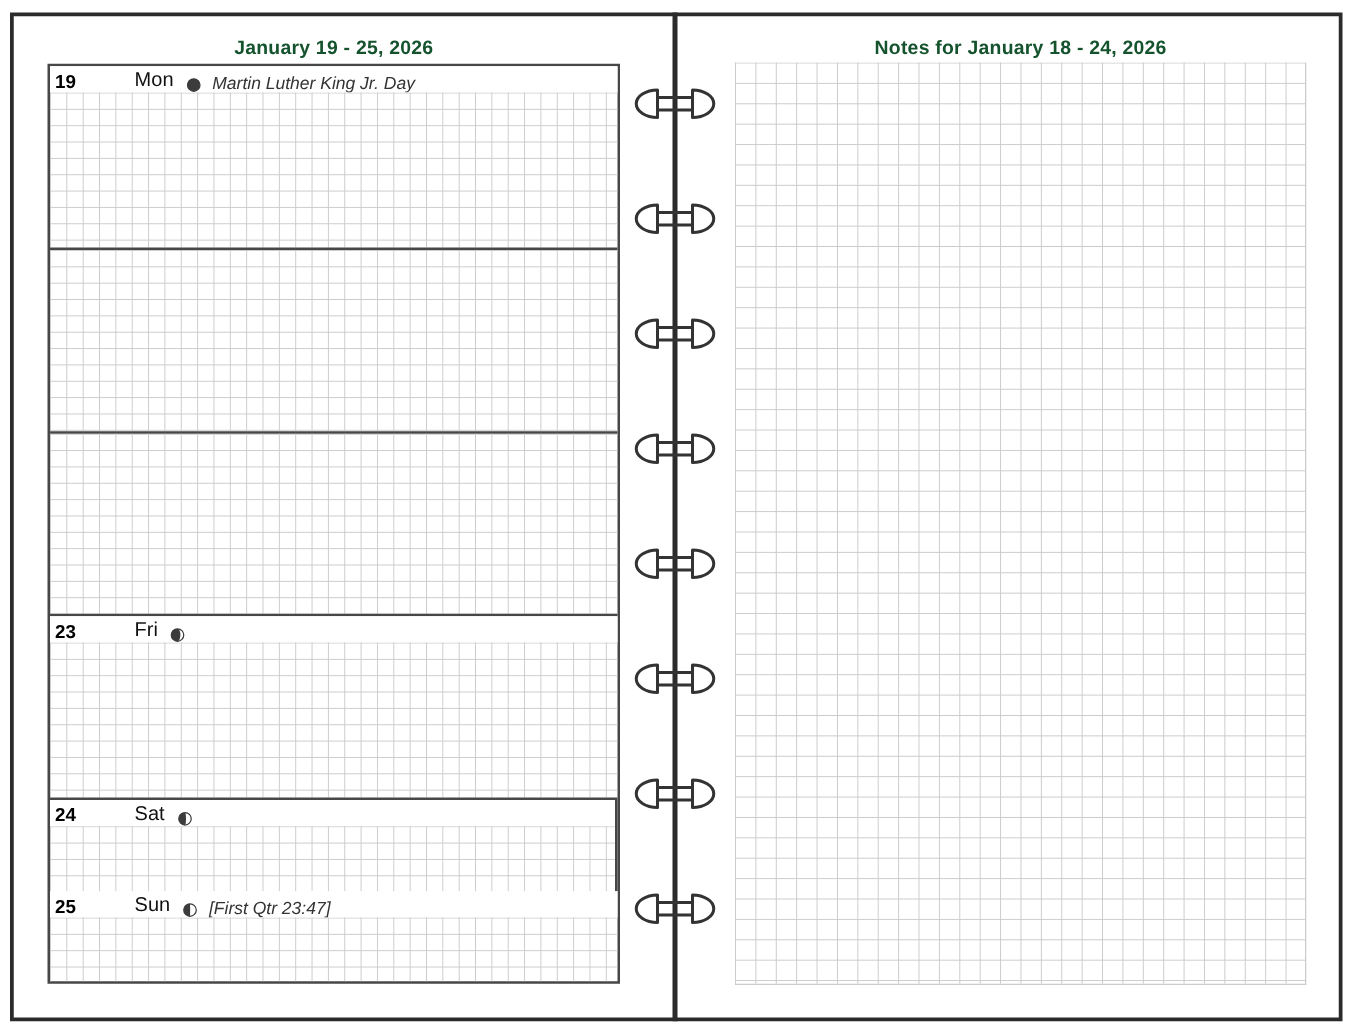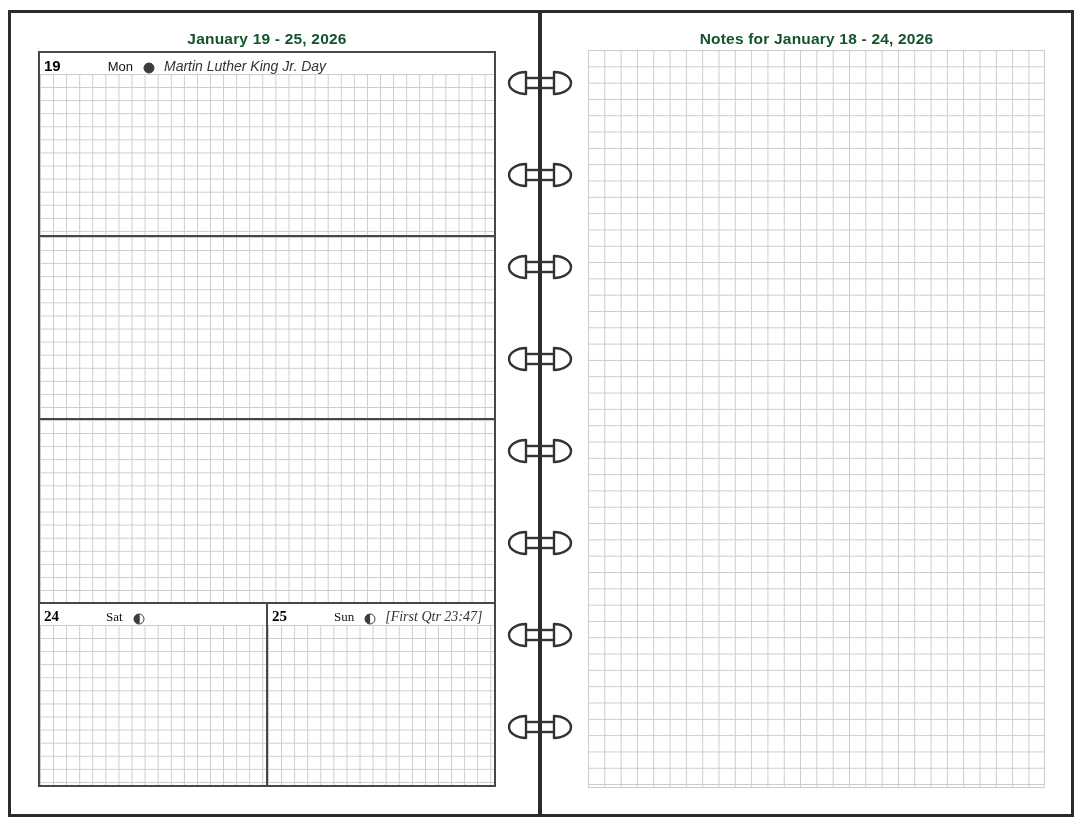--- a/index.html
+++ b/index.html
@@ -14,28 +14,28 @@
   .page-title{position:absolute;top:30px;margin:0;text-align:center;
               font-size:15.5px;font-weight:bold;color:#14532d;letter-spacing:.2px;}
   #left-title{left:38px;width:458px;}
   #right-title{left:588px;width:457px;}
 
   .week-box{position:absolute;left:38px;top:51px;width:458px;height:736px;
             border:2px solid #474747;box-sizing:border-box;background:#fff;
             display:flex;flex-direction:column;}
   .day-block{flex:1 1 0;display:flex;flex-direction:column;box-sizing:border-box;min-height:0;}
   .day-block + .day-block, .weekend-row{border-top:2px solid #474747;}
-  .weekend-row{flex:1 1 0;display:flex;flex-direction:row;box-sizing:border-box;min-height:0;font-family:Liberation Serif, serif;}
+  .weekend-row{flex:1 1 0;display:flex;flex-direction:column;box-sizing:border-box;min-height:0;}
   .weekend-half{flex:1 1 0;display:flex;flex-direction:column;box-sizing:border-box;min-width:0;}
   .weekend-half.first{border-right:2px solid #474747;}
 
   .day-head{height:21px;flex:0 0 21px;display:flex;align-items:flex-end;
             padding-left:4px;background:#fff;white-space:nowrap;overflow:hidden;}
   .day-num{font-size:15px;font-weight:bold;color:#000;margin-right:7px;}
-  .day-name{font-size:13px;color:#111;margin-right:10px;padding-left:40px;}
+  .day-name{font-size:16px;color:#111;margin-right:10px;padding-left:40px;}
   .moon{flex:0 0 auto;margin-right:9px;margin-top:1px;}
   .day-note{font-size:14px;font-style:italic;color:#333;}
 
   .day-grid{flex:1 1 auto;
     background-image:linear-gradient(to right,#cbcbcb 1px,transparent 1px),
                      linear-gradient(to bottom,#cbcbcb 1px,transparent 1px);
     background-size:13.08px 13.08px;}
 
   .notes-grid{position:absolute;left:588px;top:50px;width:457px;height:738px;
     box-sizing:border-box;border-right:1px solid #cbcbcb;border-bottom:1px solid #cbcbcb;
@@ -114,20 +114,32 @@
         <span class="day-note">Martin Luther King Jr. Day</span>
       </div>
       <div class="day-grid"></div>
     </div>
     <div class="day-block">
       <div class="day-grid"></div>
     </div>
     <div class="day-block">
       <div class="day-grid"></div>
     </div>
+    <div class="day-block">
+      <div class="day-head">
+        <span class="day-num">23</span>
+        <span class="day-name">Fri</span>
+        <svg width="12" height="12" viewBox="0 0 12 12" class="moon">
+          <circle cx="6" cy="6" r="5" fill="#ffffff" stroke="#3c3c3c" stroke-width="1"></circle>
+          <path d="M 6 1 A 5 5 0 0 0 6 11 A 2.30 5 0 0 0 6 1 Z" fill="#3c3c3c"></path>
+        </svg>
+        <span class="day-note"></span>
+      </div>
+      <div class="day-grid"></div>
+    </div>
     <div class="weekend-row">
       <div class="weekend-half first">
         <div class="day-head">
           <span class="day-num">24</span>
           <span class="day-name">Sat</span>
           <svg width="12" height="12" viewBox="0 0 12 12" class="moon">
             <circle cx="6" cy="6" r="5" fill="#ffffff" stroke="#3c3c3c" stroke-width="1"></circle>
             <path d="M 6 1 A 5 5 0 0 0 6 11 A 0.80 5 0 0 0 6 1 Z" fill="#3c3c3c"></path>
           </svg>
           <span class="day-note"></span>

